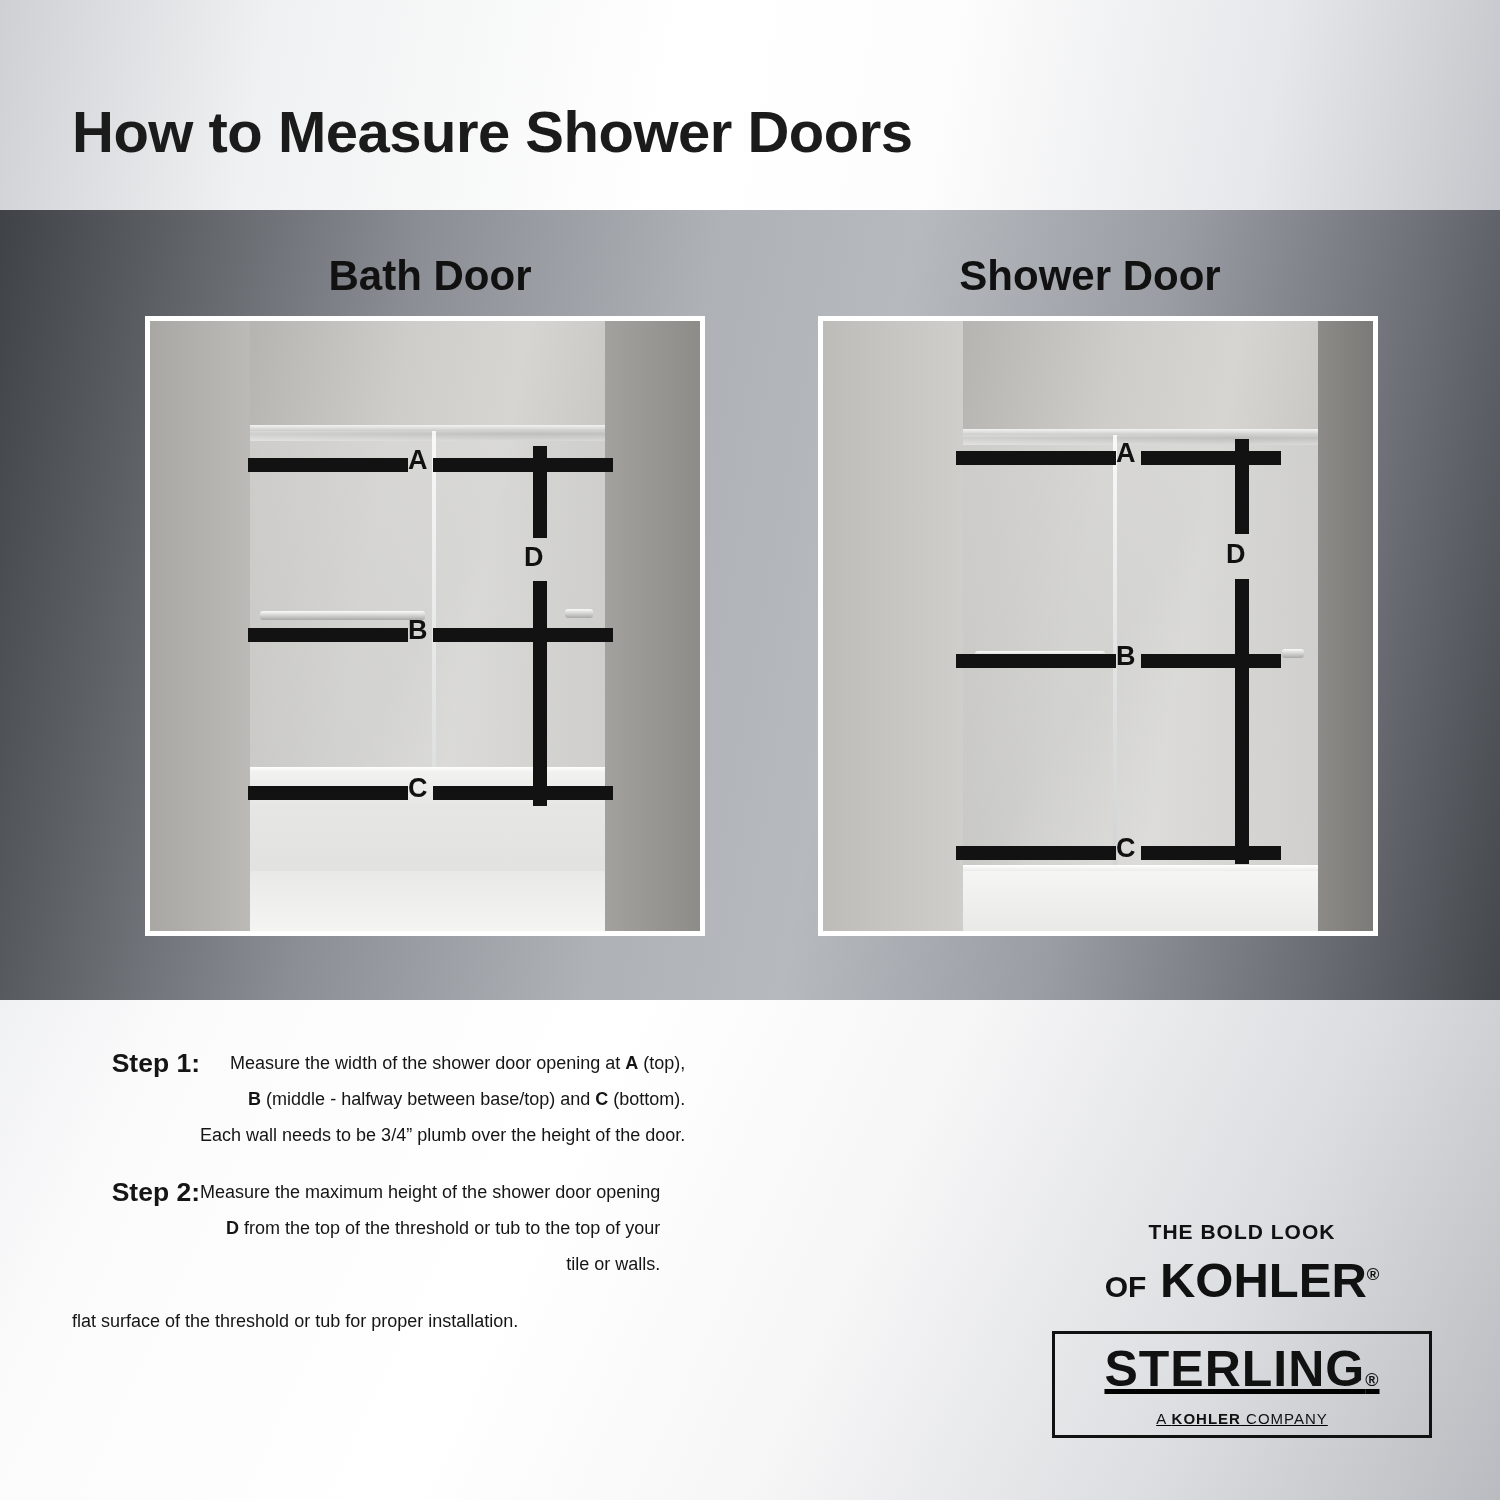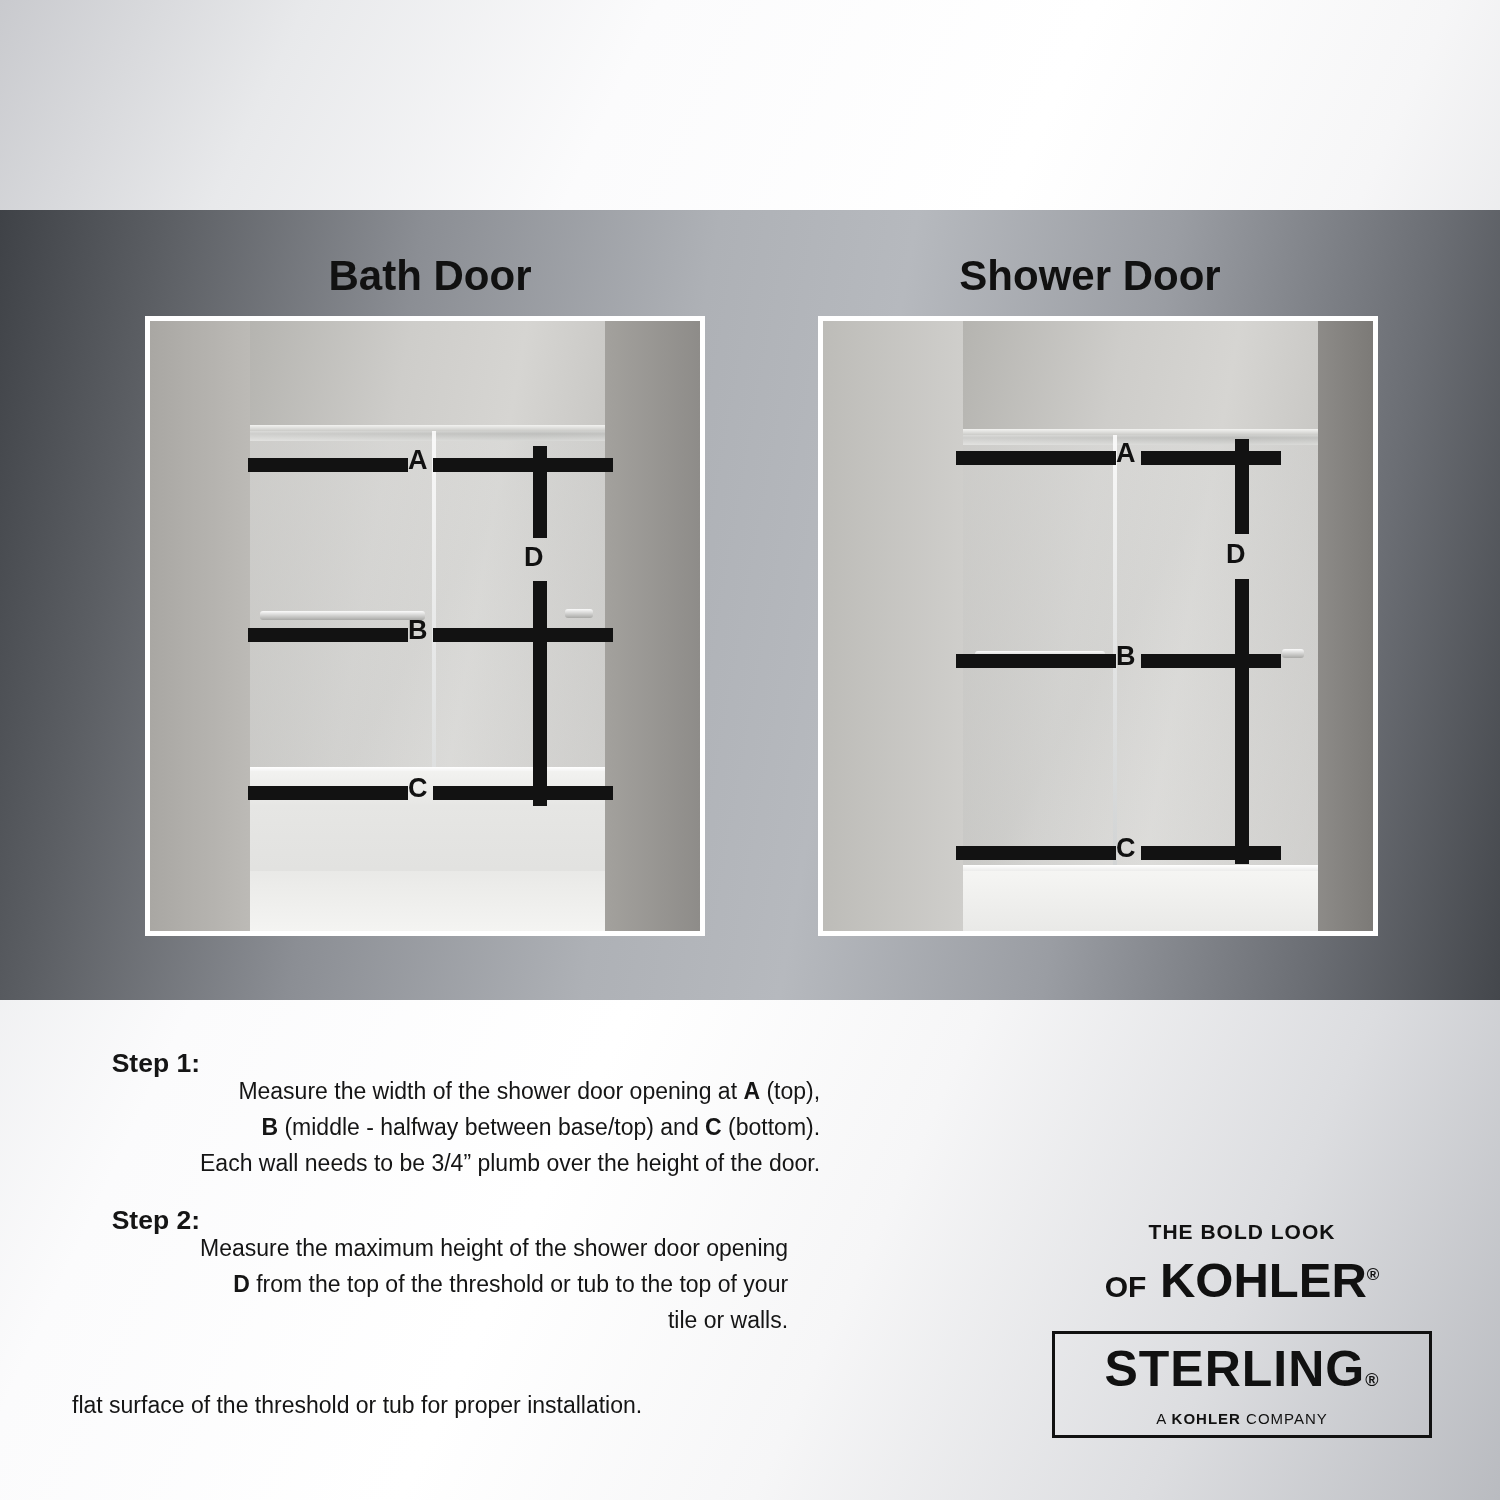--- a/index.html
+++ b/index.html
@@ -75,39 +75,42 @@
   .mk{position:absolute;background:#121212;}
   .mk-label{position:absolute;color:#111;font-weight:bold;font-size:27px;
     font-family:"Liberation Sans", sans-serif;}
   
   .steps{position:absolute;left:72px;top:1045px;width:1000px;}
   .step-row{display:flex;margin-bottom:21px;text-align:right;}
   .step-label{
     width:128px;flex:0 0 128px;font-size:26.5px;font-weight:bold;color:#151515;
     line-height:36px;
   }
-  .step-text{font-size:23px;color:#151515;line-height:36px;margin-top:28px;}
+  .step-text{font-size:18px;color:#151515;line-height:36px;}
   .step-text b{font-weight:bold;}
   
   .logos{position:absolute;right:68px;top:1215px;width:380px;text-align:center;}
   .bold-look{font-size:21px;font-weight:bold;color:#111;letter-spacing:1px;line-height:34px;
     font-family:"Liberation Sans", sans-serif;}
   .kohler{font-size:49px;font-weight:bold;color:#111;letter-spacing:0px;line-height:52px;}
   .kohler sup{font-size:17px;vertical-align:super;}
-  .sterling-box{margin-top:18px;border:3px solid #111;padding:9px 10px 8px 10px;}
+  .sterling-box{margin-top:18px;border:3px solid #111;padding:9px 10px 8px 10px;text-decoration:underline;}
   .sterling{font-size:50px;font-weight:bold;color:#111;letter-spacing:1px;line-height:52px;}
   .sterling sup{font-size:18px;vertical-align:baseline;}
   .sterling-sub{font-size:15px;color:#111;letter-spacing:1px;margin-top:4px;}
   .sterling-sub b{font-weight:bold;}
 </style>
 </head>
 <body>
 
 <div class="page">
 
+  <div class="title-band">
+    <div class="title">How to Measure Shower Doors</div>
+  </div>
 
   <div class="mid-band"></div>
 
   <div class="panel-heading heading-left">Bath Door</div>
   <div class="panel-heading heading-right">Shower Door</div>
 
   <div class="frame left">
     <div class="scene">
       <div class="wall-left"></div>
       <div class="wall-right"></div>

